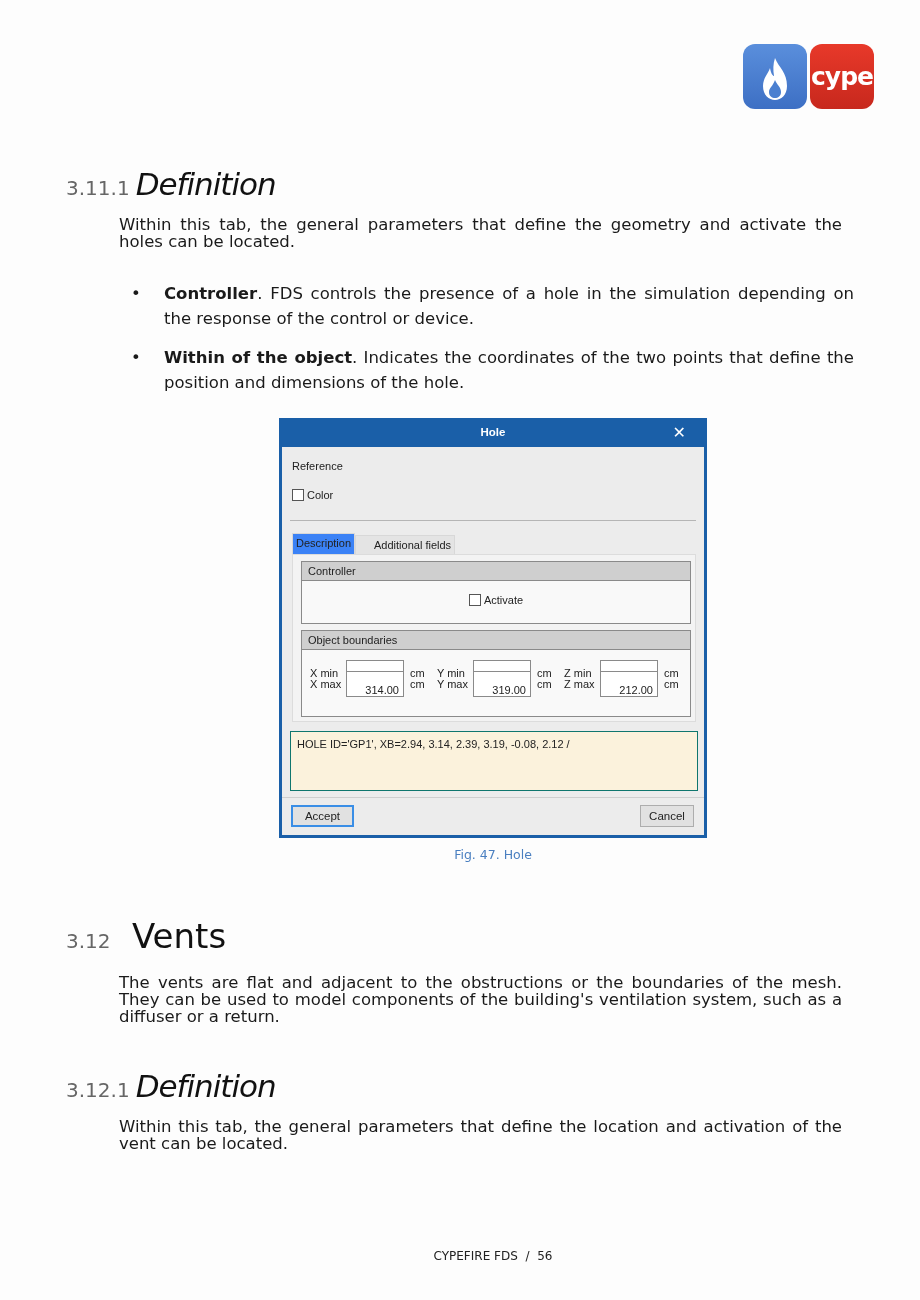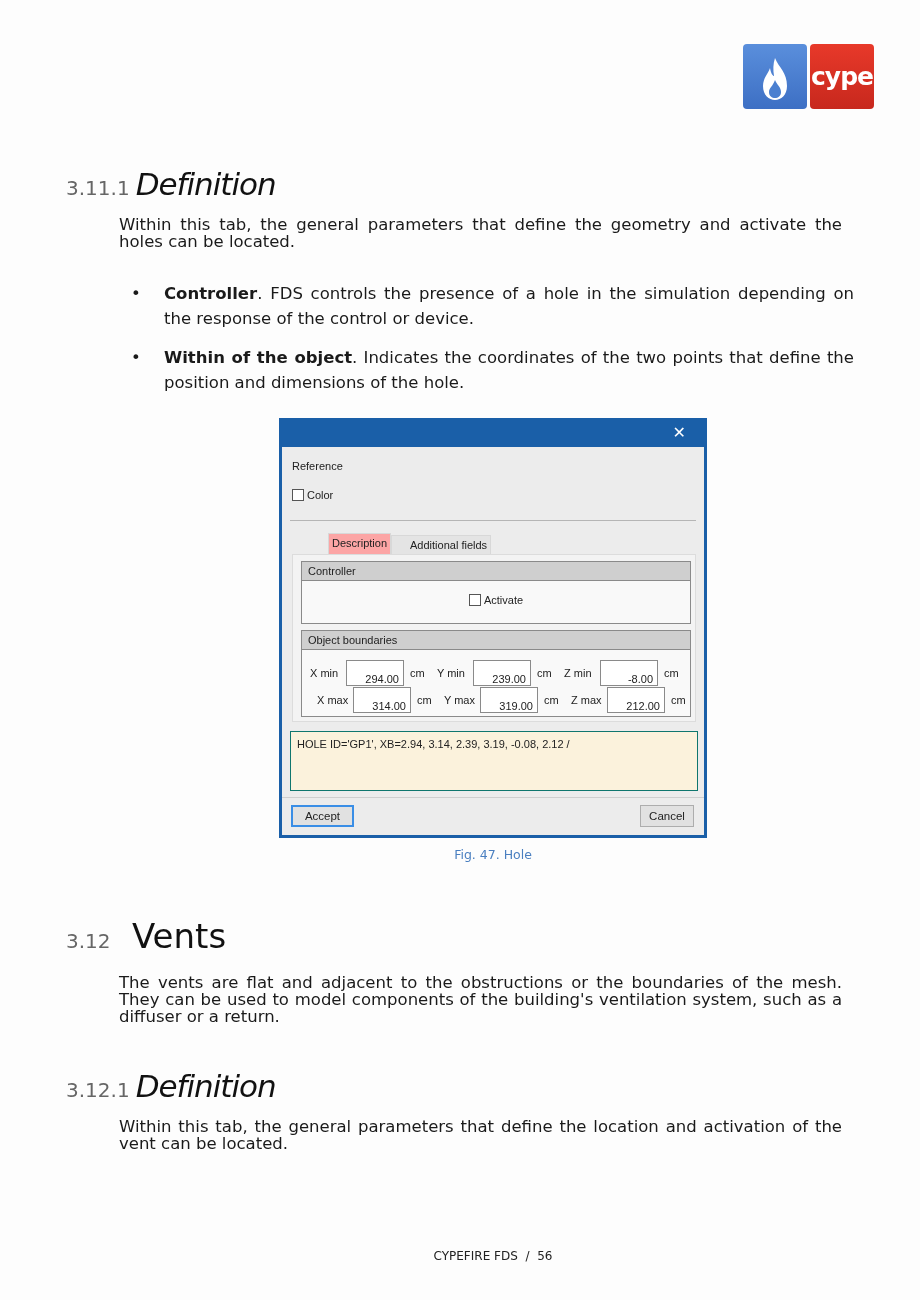--- a/index.html
+++ b/index.html
@@ -4,21 +4,21 @@
 <style>
   html, body { margin: 0; padding: 0; }
   body {
     width: 920px; height: 1300px; position: relative; overflow: hidden;
     background: #fdfdfd;
     font-family: "DejaVu Sans", sans-serif;
     color: #1a1a1a;
   }
   
   .logo { position: absolute; left: 743px; top: 44px; width: 133px; height: 65px; }
-  .logo .tile { position: absolute; top: 0; width: 64px; height: 65px; border-radius: 4px; }
+  .logo .tile { position: absolute; top: 0; width: 64px; height: 65px; border-radius: 12px; }
   .logo .tile.fire { left: 0; background: linear-gradient(#5a8fdc, #3d6fc4); }
   .logo .tile.cype { left: 67px; background: linear-gradient(#e8392a, #c7281d); color: #fff;
     font-family: "DejaVu Sans", sans-serif; font-weight: bold; font-size: 25px; line-height: 65px; text-align: center; letter-spacing: -1px; }
 
   .h3 { position: absolute; left: 66px; display: flex; align-items: baseline; }
   .h3 .num { color: #666; font-size: 20px; margin-right: 6px; }
   .h3 .title { font-style: italic; font-size: 31px; letter-spacing: -1px; color: #111; }
   .h2 { position: absolute; left: 66px; display: flex; align-items: baseline; }
   .h2 .num { color: #666; font-size: 20px; width: 66px; }
   .h2 .title { font-size: 34px; color: #111; }
@@ -38,21 +38,21 @@
   .titlebar .x { position: absolute; right: 18px; top: 5px; font-size: 16px; color: #fff; }
   .client { background: #ececec; height: 388px; position: relative; }
   .ref-label { position: absolute; left: 10px; top: 13px; }
   .ref-input { position: absolute; left: 64px; top: 8px; width: 347px; height: 20px; background: #fff;
     border: 1px solid #4a90d9; box-sizing: border-box; padding: 2px 5px; font-size: 11px; }
   .chk { display: inline-block; width: 10px; height: 10px; border: 1px solid #555; background: #fff; vertical-align: -2px; margin-right: 3px; }
   .color-row { position: absolute; left: 10px; top: 42px; }
   .sep { position: absolute; left: 8px; right: 8px; top: 73px; border-top: 1px solid #b5b5b5; }
   .tabs { position: absolute; left: 10px; top: 86px; display: flex; }
   .tab { padding: 3px 3px; font-size: 11px; border: 1px solid #d8d8d8; border-bottom: none; }
-  .tab.active { background: #fca5a5; margin-left: 36px; }
+  .tab.active { background: #3b82f6; }
   .tab.inactive { background: #e4e4e4; margin-top: 2px; padding-left: 18px; }
   .tabpanel { position: absolute; left: 10px; top: 107px; width: 404px; height: 168px; background: #f3f3f3; border: 1px solid #dcdcdc; box-sizing: border-box; }
   .group { position: absolute; left: 8px; width: 390px; border: 1px solid #8a8a8a; background: #f9f9f9; box-sizing: border-box; }
   .group .gh { background: #cfcfcf; border-bottom: 1px solid #8a8a8a; height: 18px; line-height: 18px; padding-left: 6px; }
   .activate { position: absolute; left: 0; right: 0; top: 32px; text-align: center; }
   .field-row { position: absolute; left: 8px; display: flex; align-items: center; }
   .fl { width: 36px; }
   .fi { width: 58px; height: 19px; border: 1px solid #8a8a8a; background: #fff; box-sizing: border-box; text-align: right; padding: 12px 4px; }
   .fu { width: 33px; padding-left: 6px; box-sizing: border-box; }
   .code { position: absolute; left: 8px; top: 284px; width: 408px; height: 60px; background: #fbf2dc; border: 1px solid #0f766e; box-sizing: border-box; padding: 6px; }
@@ -87,20 +87,21 @@
   <span class="dot">•</span>
   <div class="text"><b>Controller</b><span>. FDS controls the presence of a hole in the simulation depending on the response of the control or device.</span></div>
 </div>
 <div class="bullet" style="top:345px;">
   <span class="dot">•</span>
   <div class="text"><b>Within of the object</b><span>. Indicates the coordinates of the two points that define the position and dimensions of the hole.</span></div>
 </div>
 
 <div class="dialog">
   <div class="titlebar">
+    <div class="t">Hole</div>
     <div class="x">✕</div>
   </div>
   <div class="client">
     <span class="ref-label">Reference</span>
     <label class="color-row">
       <span class="chk"></span><span>Color</span>
     </label>
     <div class="sep"></div>
     <div class="tabs">
       <div class="tab active">Description</div>
@@ -119,21 +120,21 @@
           <span class="fl">X min</span>
           <div class="fi">294.00</div>
           <span class="fu">cm</span>
           <span class="fl">Y min</span>
           <div class="fi">239.00</div>
           <span class="fu">cm</span>
           <span class="fl">Z min</span>
           <div class="fi">-8.00</div>
           <span class="fu">cm</span>
         </div>
-        <div class="field-row" style="top:56px;margin-left:7px;">
+        <div class="field-row" style="top:40px;">
           <span class="fl">X max</span>
           <div class="fi">314.00</div>
           <span class="fu">cm</span>
           <span class="fl">Y max</span>
           <div class="fi">319.00</div>
           <span class="fu">cm</span>
           <span class="fl">Z max</span>
           <div class="fi">212.00</div>
           <span class="fu">cm</span>
         </div>

